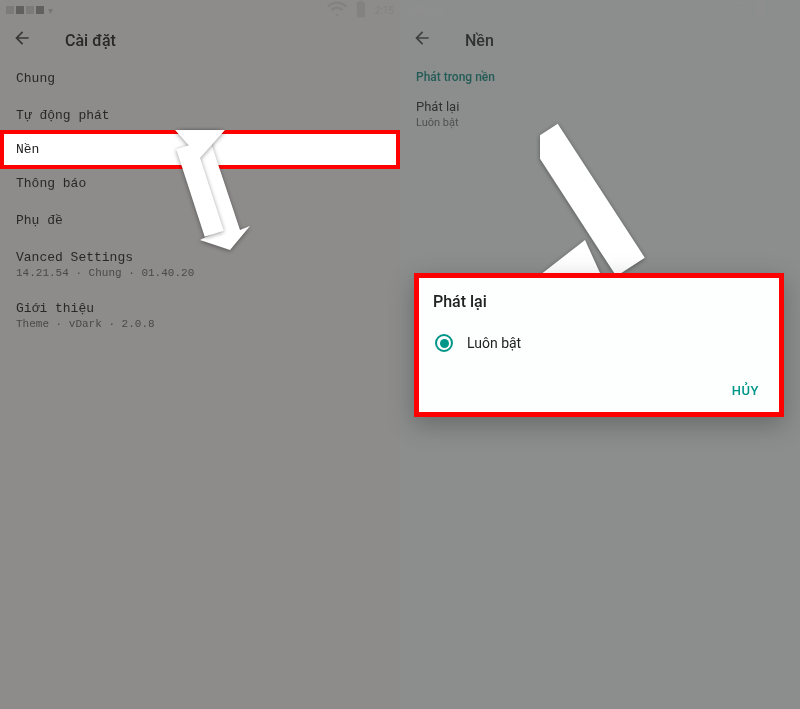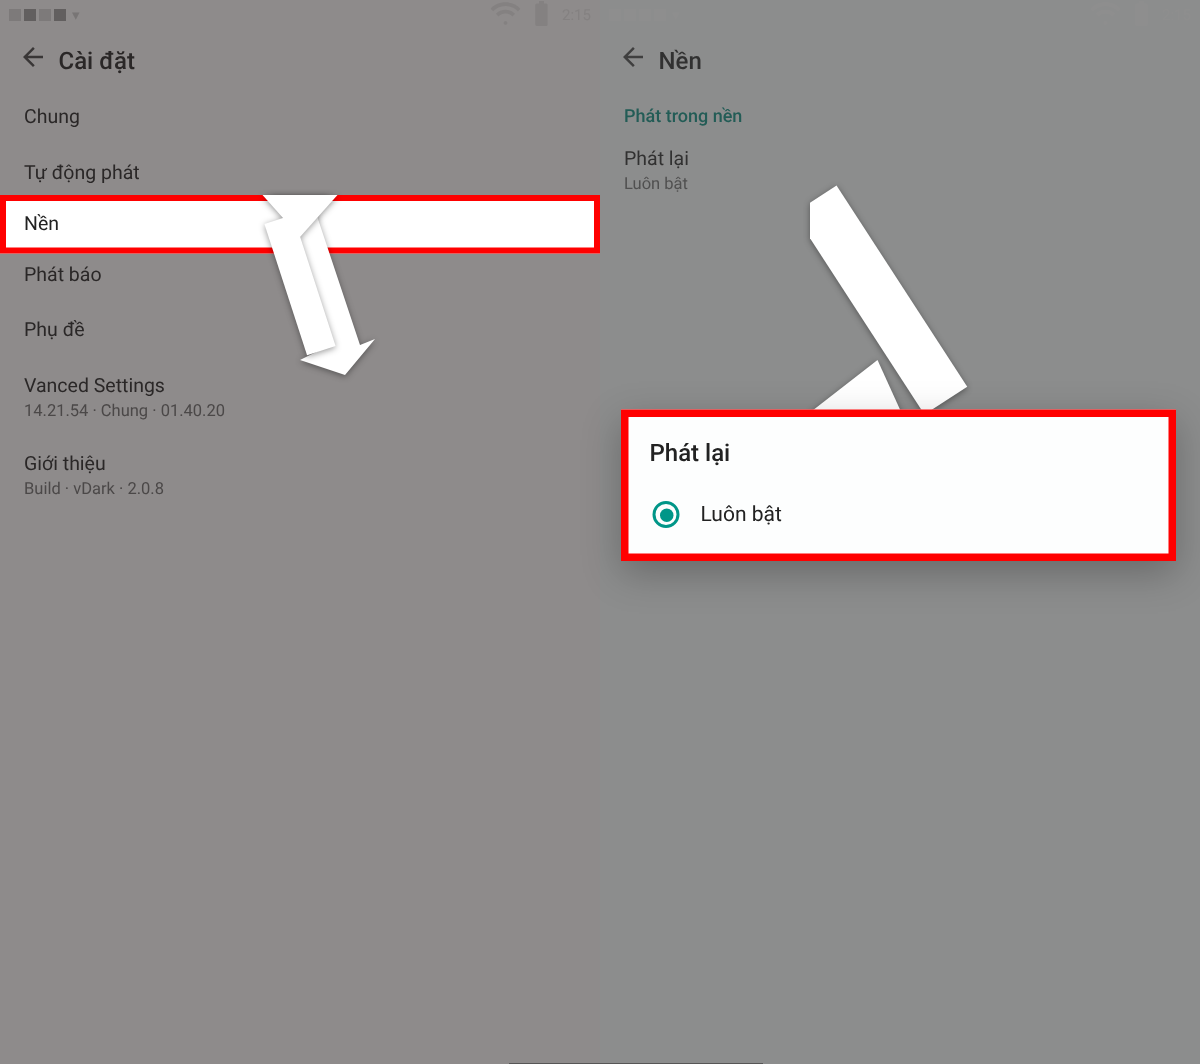--- a/index.html
+++ b/index.html
@@ -11,25 +11,25 @@
   .dim { position:absolute; inset:0; background:rgba(50,44,44,0.55); pointer-events:none; }
   .dim-right { position:absolute; inset:0; background:rgba(60,60,60,0.58); pointer-events:none; }
 
   .statusbar { height:20px; background:transparent; display:flex; align-items:center; justify-content:space-between; padding:0 6px; font-size:10px; color:#cfcfcf; }
   .sb-left { display:flex; gap:2px; align-items:center; }
   .sq { width:8px; height:8px; background:#d9d9d9; }
   .sq.dark { background:#9e9e9e; }
   .sb-right { display:flex; gap:4px; align-items:center; color:#e9e9e9; }
   .right .statusbar .sb-right { color:#fff; }
 
-  .appbar { height:40px; display:flex; align-items:center; padding:0 12px; gap:7px; }
+  .appbar { height:40px; display:flex; align-items:center; padding:0 12px; gap:33px; }
   .appbar .title { font-size:16px; color:#222; font-weight:500; }
   .right .appbar .title { color:#222; }
 
-  .list { padding:0 0; }
+  .list { padding:0 0;font-family:Liberation Mono, monospace; }
   .row { padding:11px 16px; font-size:13px; color:#222; border-bottom:0; position:relative; }
   .row .sub { font-size:11px; color:#6b6b6b; margin-top:2px; }
   .row.highlight { background:#ffffff; border:4px solid #ff0000; margin:-4px 0; z-index:50; position:relative; padding:8px 14px 8px 12px; }
 
   .section-label { color:#00897b; font-size:12px; padding:10px 16px 4px 16px; font-weight:500; }
 
   .dialog { position:absolute; left:414px; top:273px; width:370px; background:#fdfefe; border:5px solid #ff0000; z-index:100; padding:14px 14px 8px 14px; box-shadow:0 8px 24px rgba(0,0,0,0.25); }
   .dialog-title { font-size:16px; font-weight:500; color:#222; margin-bottom:14px; }
   .opt { display:flex; align-items:center; gap:14px; padding:9px 2px; font-size:14px; color:#222; cursor:pointer; }
   .radio { width:18px; height:18px; border-radius:50%; border:2px solid #7a7a7a; display:inline-flex; align-items:center; justify-content:center; flex:0 0 18px; }
@@ -75,29 +75,29 @@
         <svg class="icon" viewBox="0 0 24 24">
             <path fill="#444" d="M20 11H7.8l5.6-5.6L12 4l-8 8 8 8 1.4-1.4L7.8 13H20z"></path>
           </svg>
       </span>
       <span class="title">Cài đặt</span>
     </div>
     <div class="list">
       <div class="row"><span>Chung</span></div>
       <div class="row"><span>Tự động phát</span></div>
       <div class="row highlight"><span>Nền</span></div>
-      <div class="row"><span>Phát báo</span></div>
+      <div class="row"><span>Thông báo</span></div>
       <div class="row"><span>Phụ đề</span></div>
       <div class="row">
         <span>Vanced Settings</span>
         <div class="sub">14.21.54 · Chung · 01.40.20</div>
       </div>
       <div class="row">
         <span>Giới thiệu</span>
-        <div class="sub">Build · vDark · 2.0.8</div>
+        <div class="sub">Theme · vDark · 2.0.8</div>
       </div>
     </div>
     <div class="dim"></div>
   </div>
 
   <div class="pane right">
     <div class="statusbar">
       <div class="sb-left">
         <span class="sq" style="background:#fff"></span>
           <span class="sq" style="background:#fff"></span>
@@ -134,20 +134,23 @@
     </div>
     <div class="dim-right"></div>
   </div>
 
   <div class="dialog">
     <div class="dialog-title">Phát lại</div>
     <div class="opt">
       <span class="radio sel"></span>
       <span>Luôn bật</span>
     </div>
+    <div class="dialog-actions">
+      <span class="btn-cancel">HỦY</span>
+    </div>
   </div>
 
   <svg class="arrow" style="left:140px; top:130px;" width="110" height="120" viewBox="0 0 110 120">
     <polygon points="40,0 80,0 60,20"></polygon>
     <polygon points="50,10 70,10 100,100 110,96 90,120 60,110 72,104"></polygon>
     <polygon points="50,10 70,10 95,98 72,104 "></polygon>
   </svg>
   <svg class="arrow" style="left:140px; top:130px;" width="110" height="120" viewBox="0 0 110 120">
     <polygon points="35,0 85,0 60,28"></polygon>
     <rect x="50" y="14" width="20" height="92" transform="rotate(-18 60 60)"></rect>

